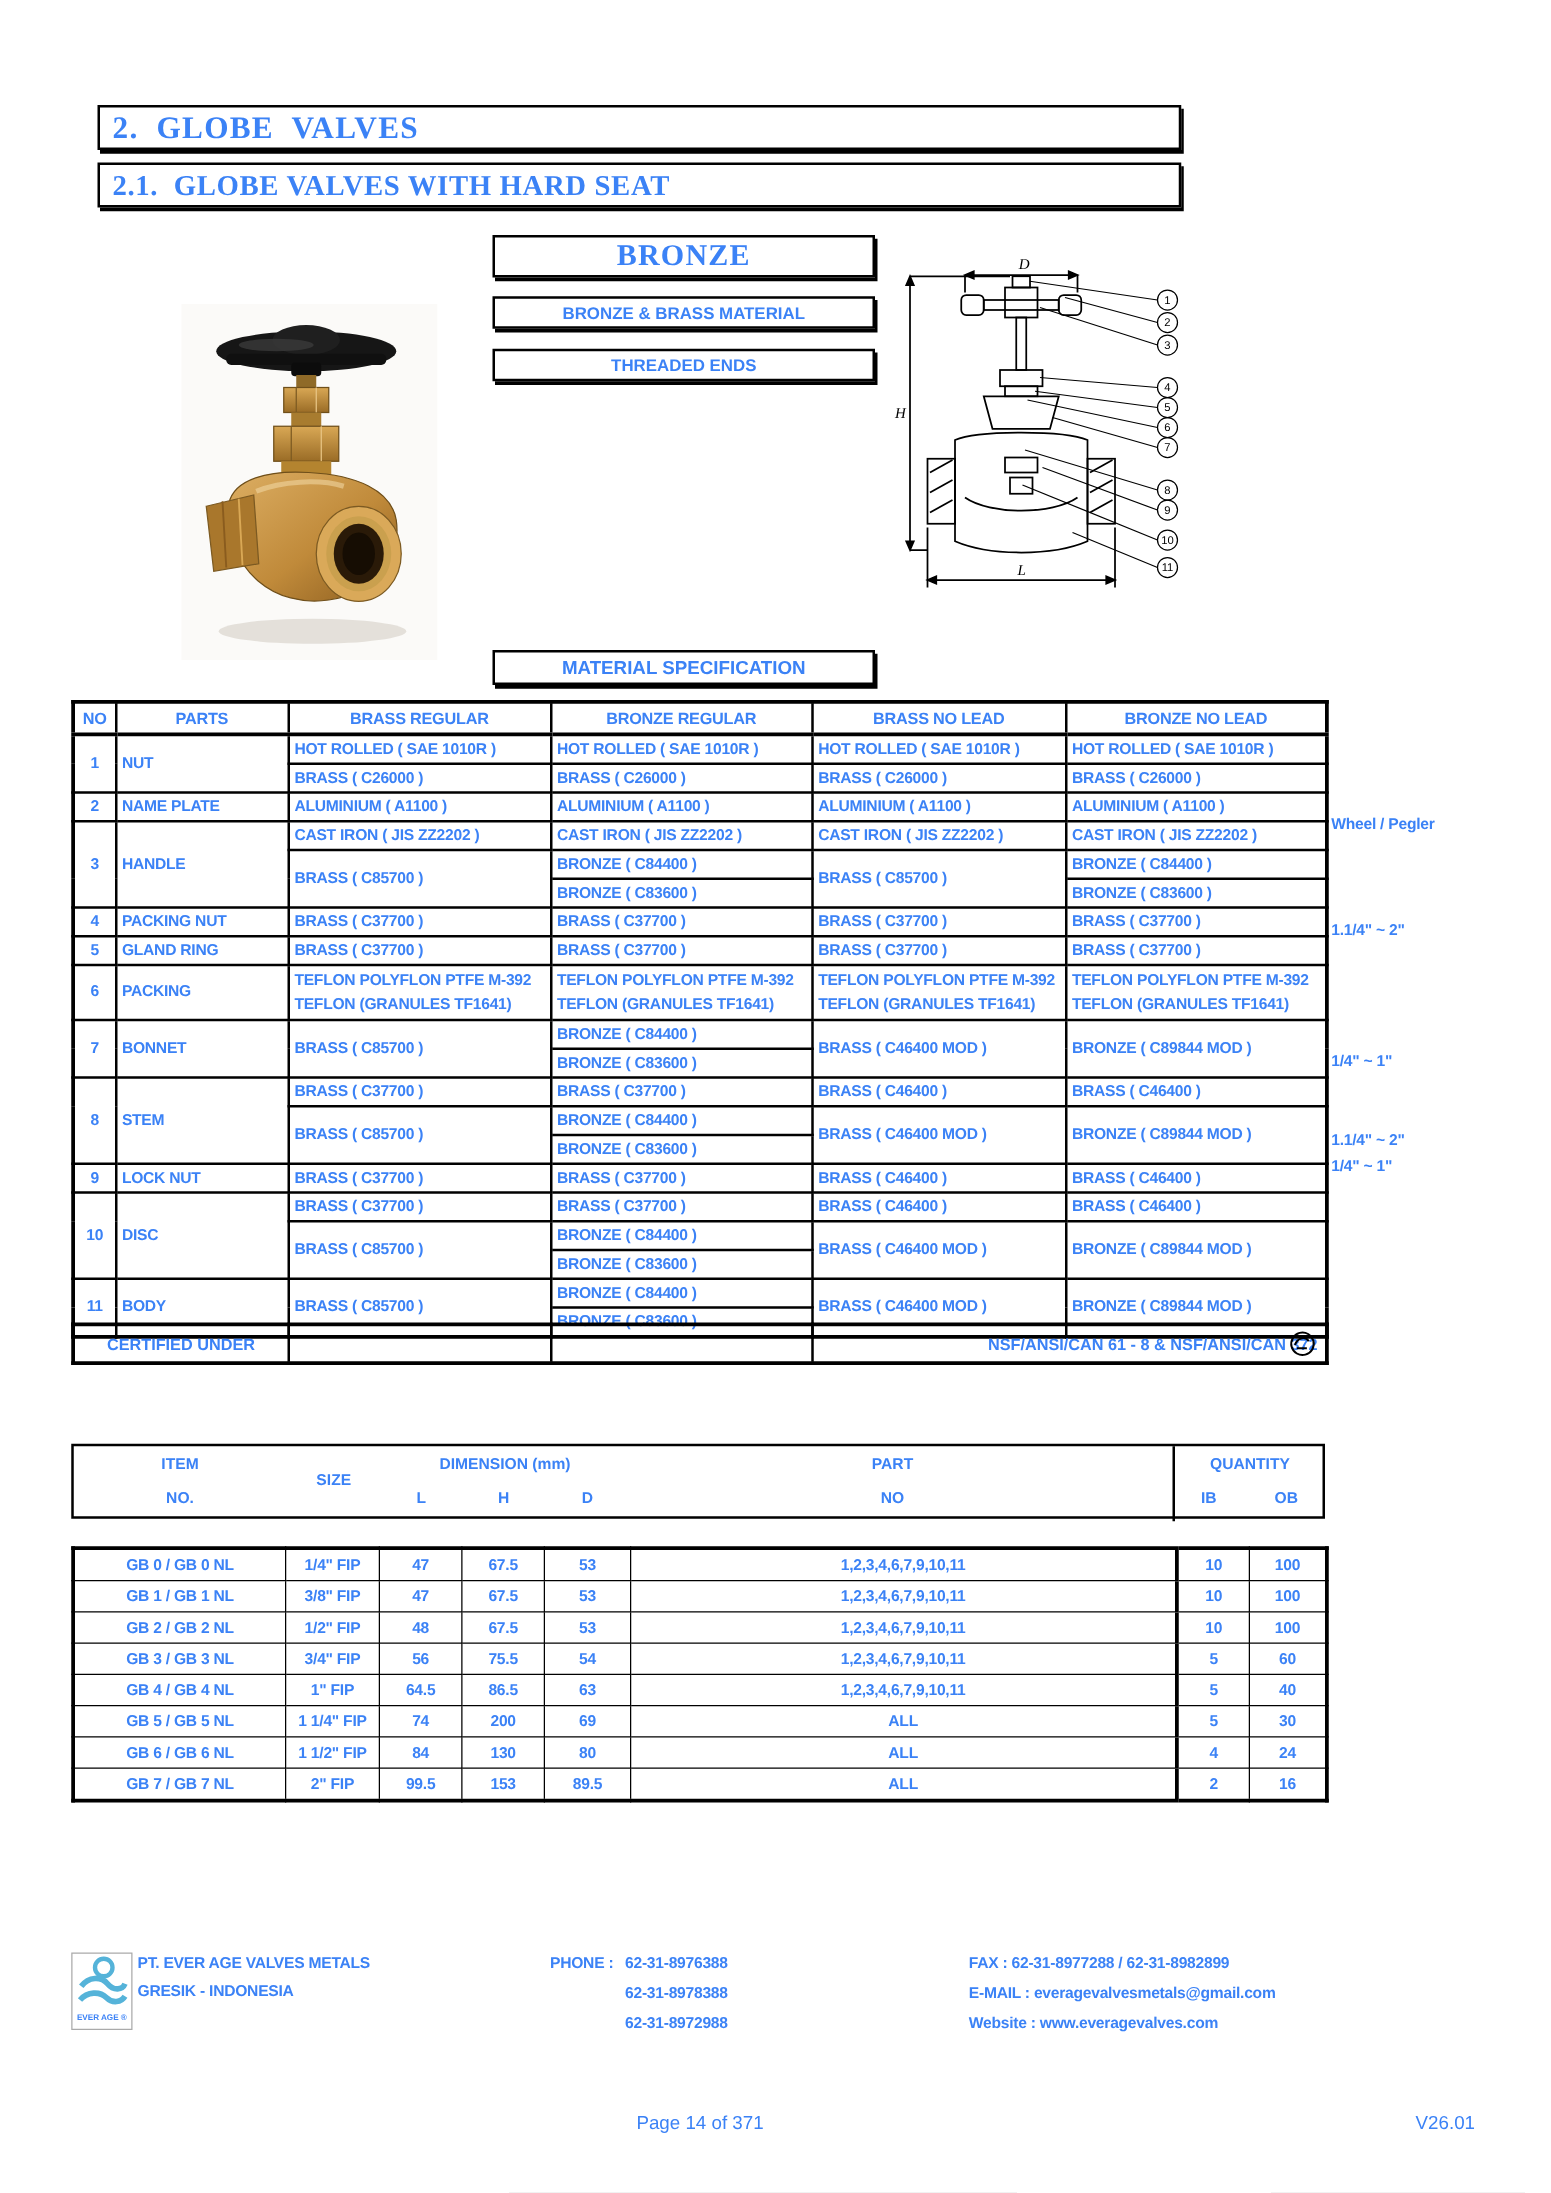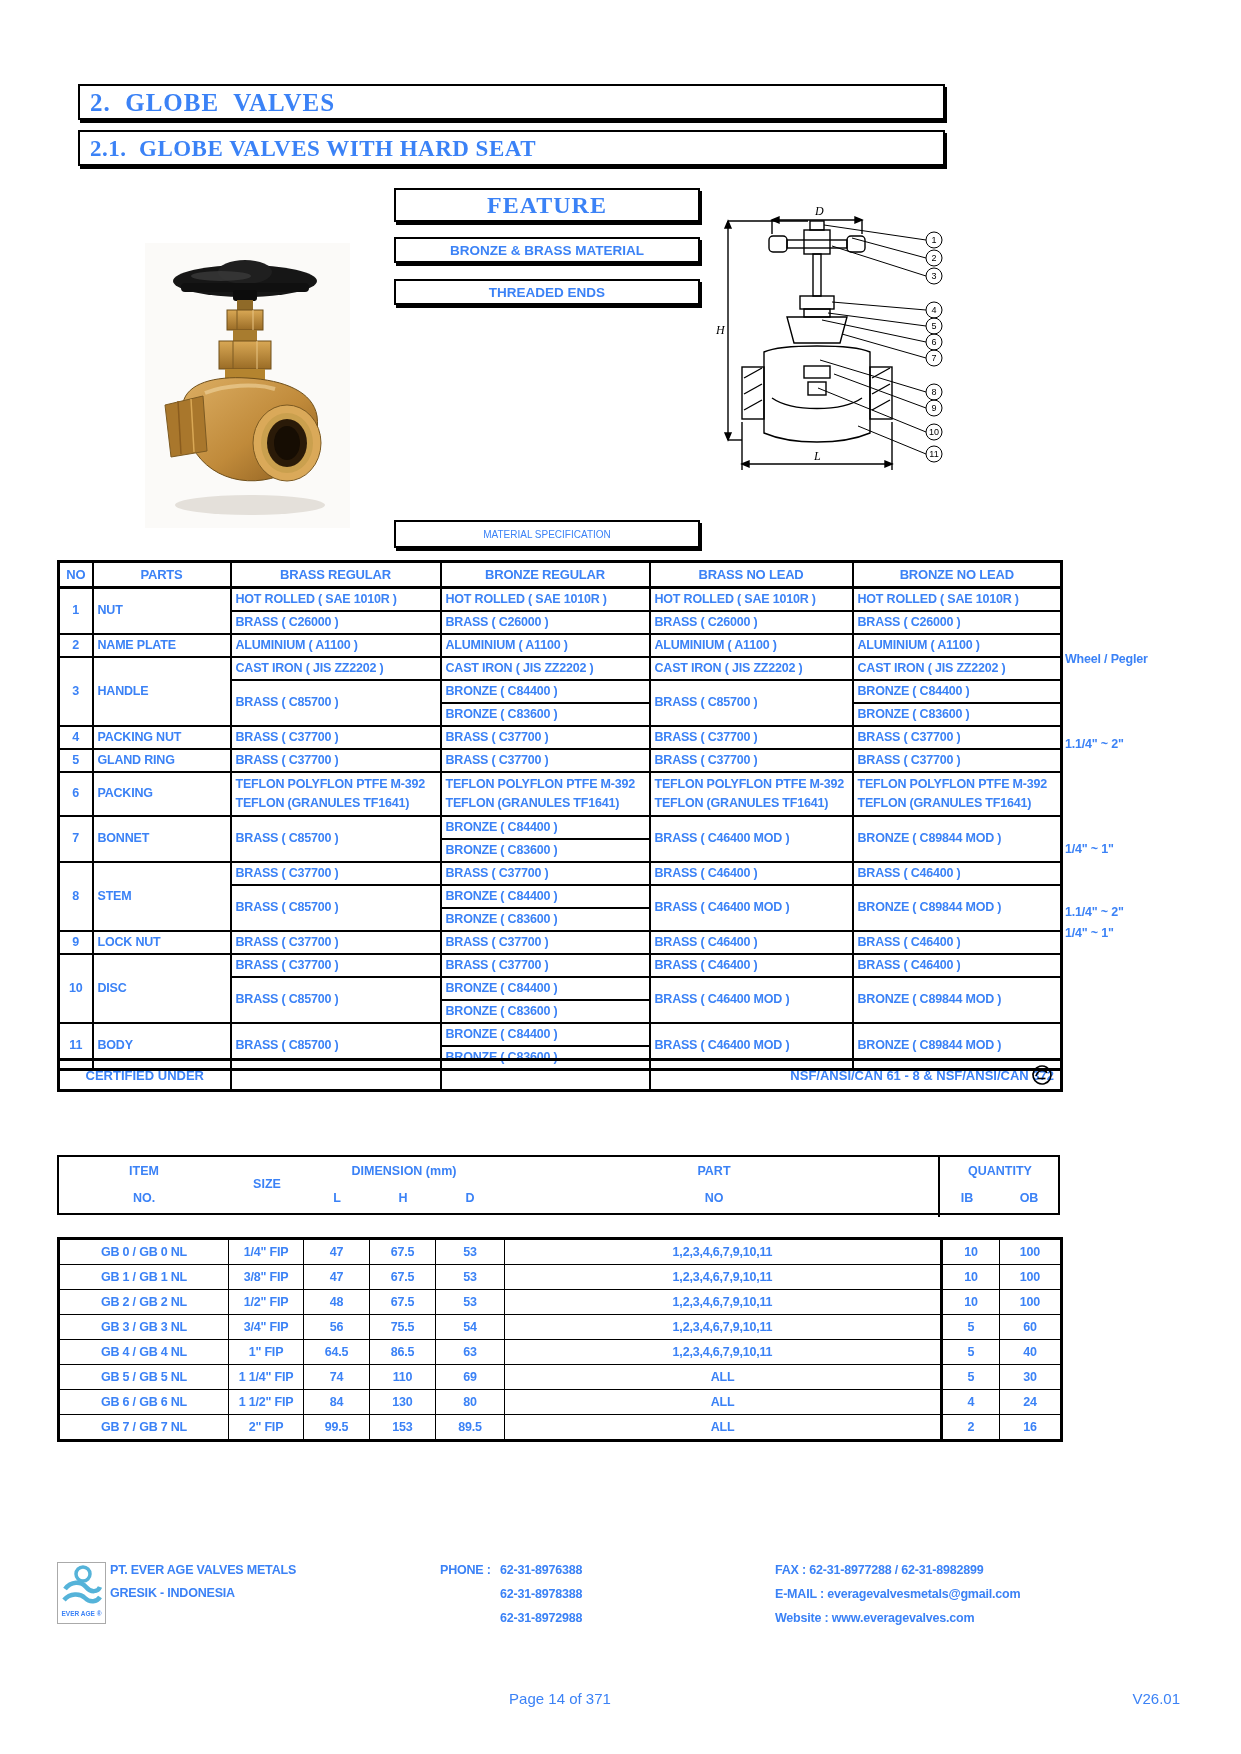--- a/index.html
+++ b/index.html
@@ -38,21 +38,21 @@
 <div class="page">
 
   <div class="abs shadowbox" style="left:78px;top:84px;width:867px;height:36px;">
     <div class="serifhead" style="font-size:25px;padding:3px 0 0 10px;letter-spacing:1px;">2.  GLOBE  VALVES</div>
   </div>
   <div class="abs shadowbox" style="left:78px;top:130px;width:867px;height:36px;">
     <div class="serifhead" style="font-size:23px;padding:4px 0 0 10px;letter-spacing:0.5px;">2.1.  GLOBE VALVES WITH HARD SEAT</div>
   </div>
 
   <div class="abs shadowbox ctr" style="left:394px;top:188px;width:306px;height:34px;">
-    <span class="serifhead" style="font-size:24px;letter-spacing:1px;">FEATURE</span>
+    <span class="serifhead" style="font-size:24px;letter-spacing:1px;">BRONZE</span>
   </div>
   <div class="abs shadowbox ctr" style="left:394px;top:237px;width:306px;height:26px;">
     <span style="font-size:13.5px;font-weight:bold;">BRONZE &amp; BRASS MATERIAL</span>
   </div>
   <div class="abs shadowbox ctr" style="left:394px;top:279px;width:306px;height:26px;">
     <span style="font-size:13.5px;font-weight:bold;">THREADED ENDS</span>
   </div>
 
   <div class="abs" style="left:145px;top:243px;width:205px;height:285px;">
     <svg width="205" height="285" viewBox="0 0 205 285" xmlns="http://www.w3.org/2000/svg">
@@ -181,21 +181,21 @@
         <text x="222" y="159">7</text>
         <text x="222" y="193">8</text>
         <text x="222" y="209">9</text>
         <text x="222" y="233">10</text>
         <text x="222" y="255">11</text>
       </g>
     </svg>
   </div>
 
   <div class="abs shadowbox ctr" style="left:394px;top:520px;width:306px;height:28px;">
-    <span style="font-size:10px;font-weight:normal;">MATERIAL SPECIFICATION</span>
+    <span style="font-size:15px;font-weight:bold;">MATERIAL SPECIFICATION</span>
   </div>
 
   <div class="abs" style="left:57px;top:560px;">
     <table class="mt" style="border:3px solid #000;">
       <colgroup>
           <col style="width:34px">
           <col style="width:138px">
           <col style="width:210px">
           <col style="width:209px">
           <col style="width:203px">
@@ -464,21 +464,21 @@
             <td>86.5</td>
             <td>63</td>
             <td class="th">1,2,3,4,6,7,9,10,11</td>
             <td>5</td>
             <td>40</td>
       </tr>
       <tr>
         <td>GB 5 / GB 5 NL</td>
             <td>1 1/4" FIP</td>
             <td>74</td>
-            <td>110</td>
+            <td>200</td>
             <td>69</td>
             <td class="th">ALL</td>
             <td>5</td>
             <td>30</td>
       </tr>
       <tr>
         <td>GB 6 / GB 6 NL</td>
             <td>1 1/2" FIP</td>
             <td>84</td>
             <td>130</td>

